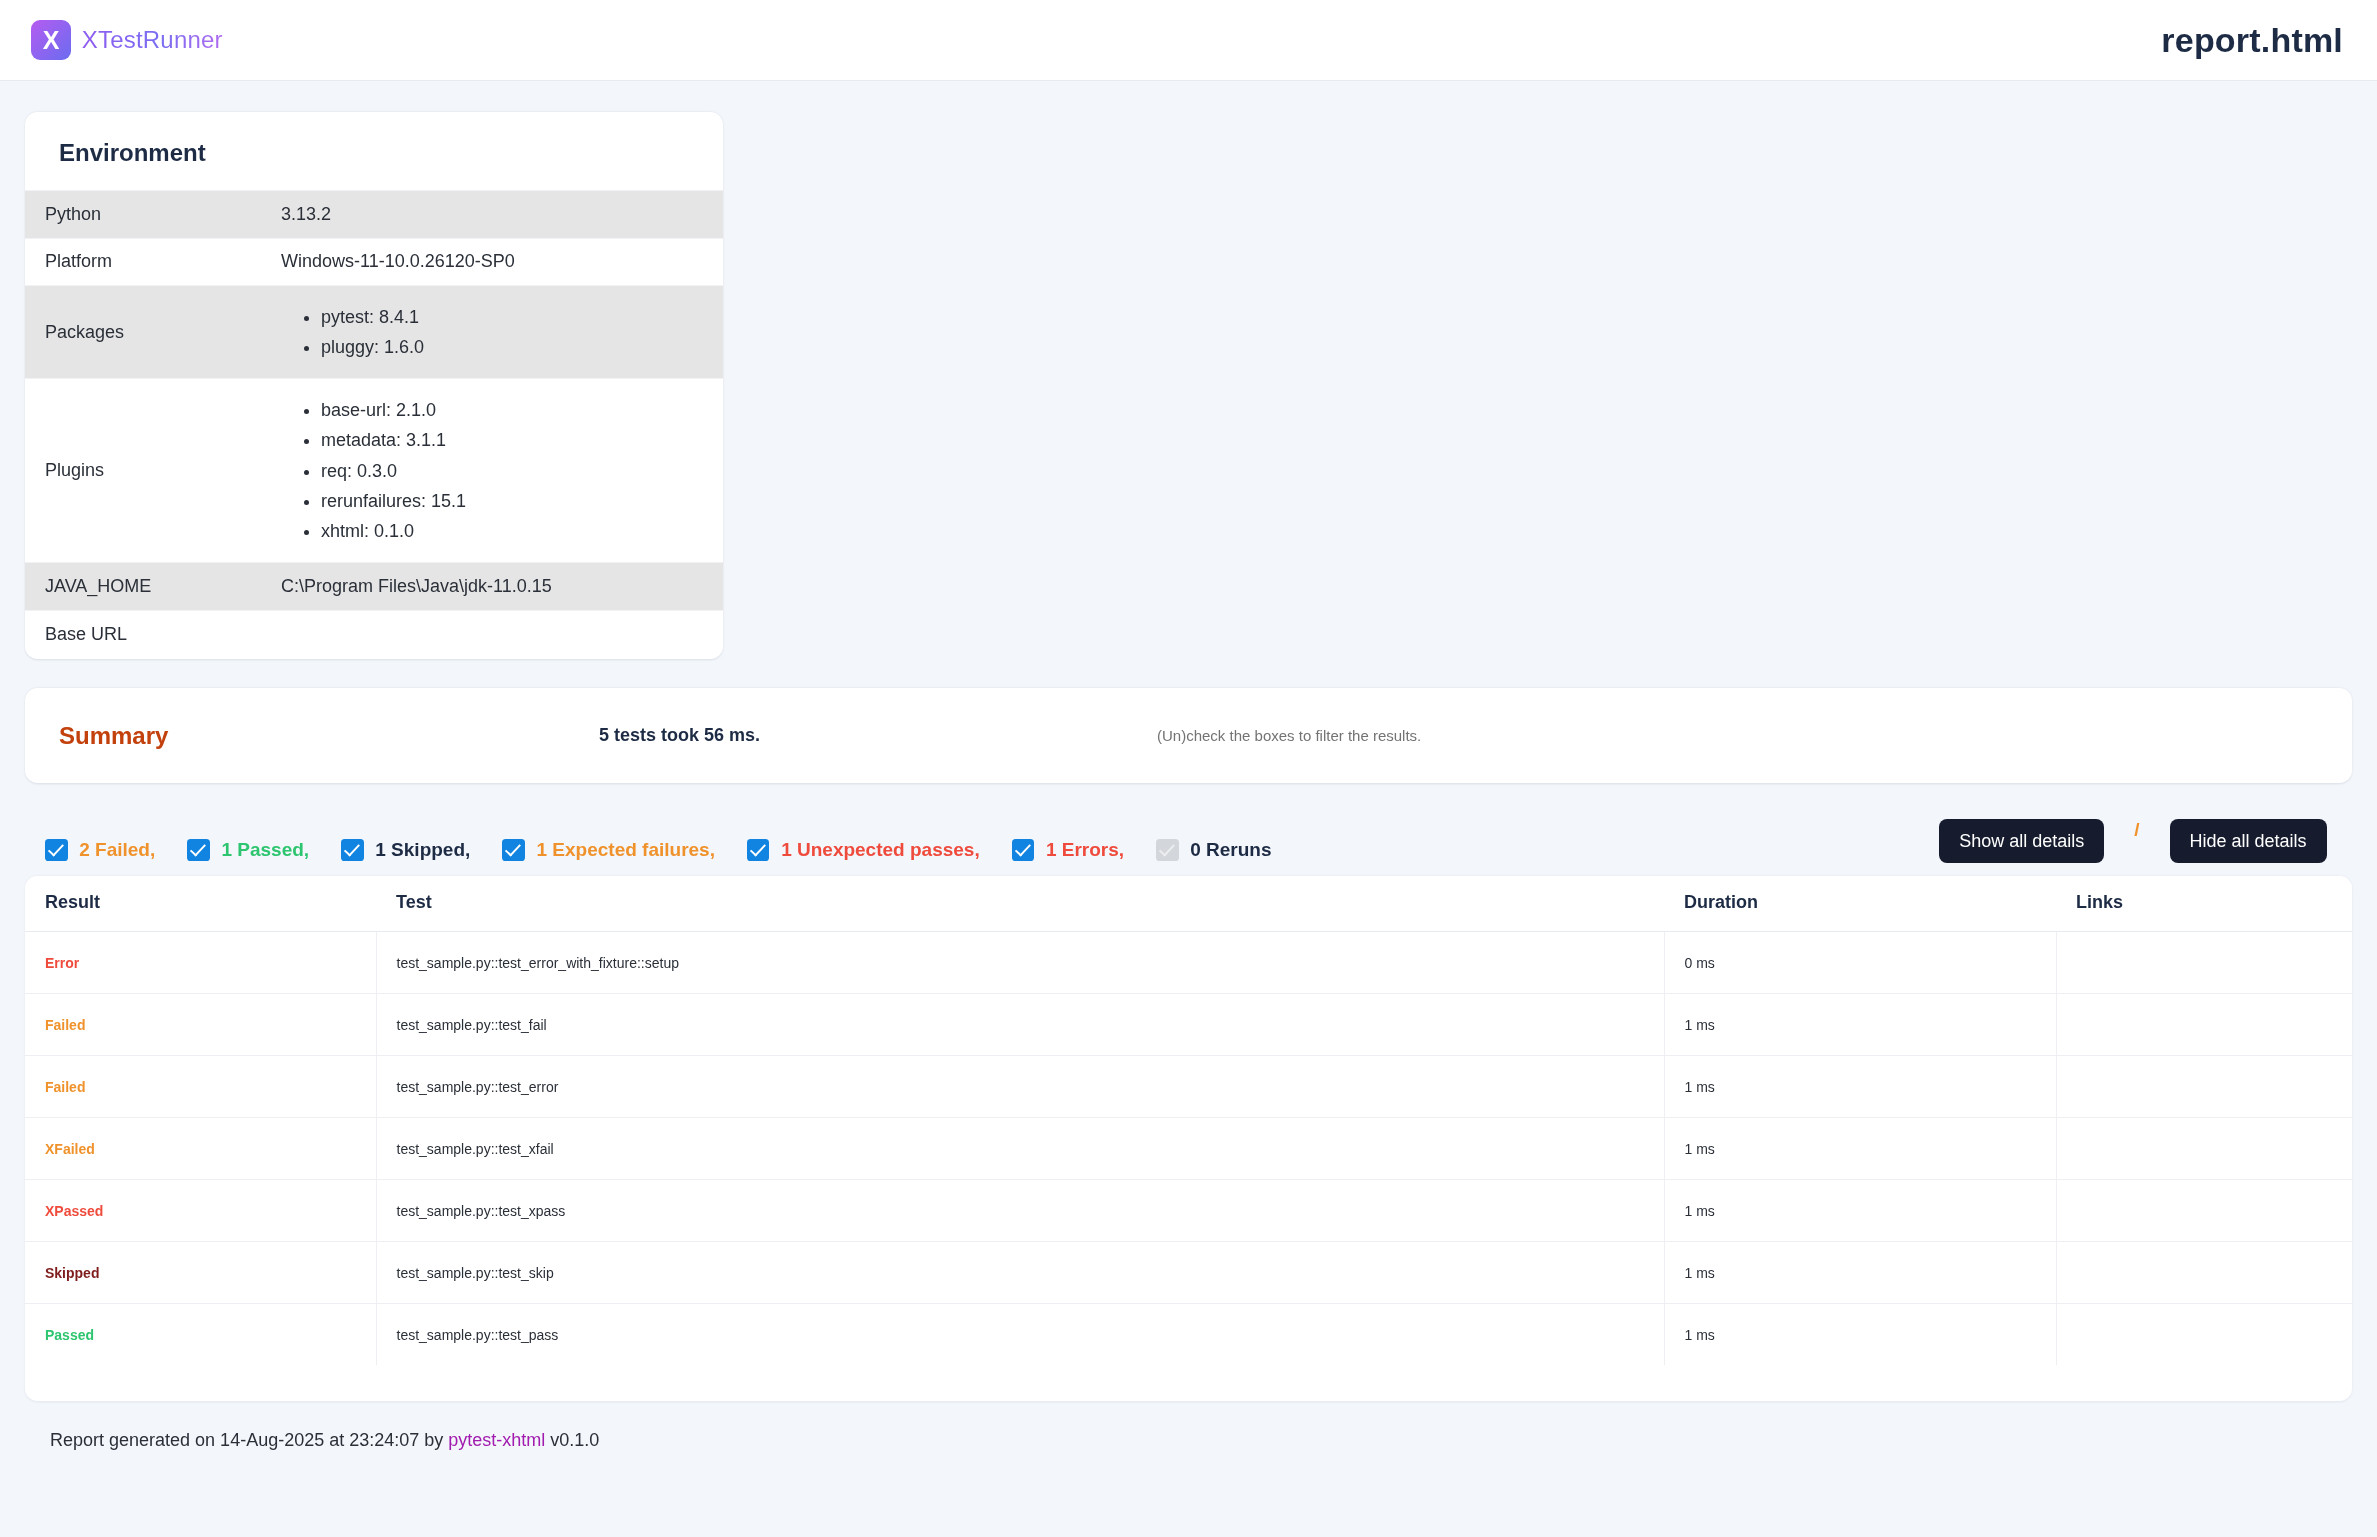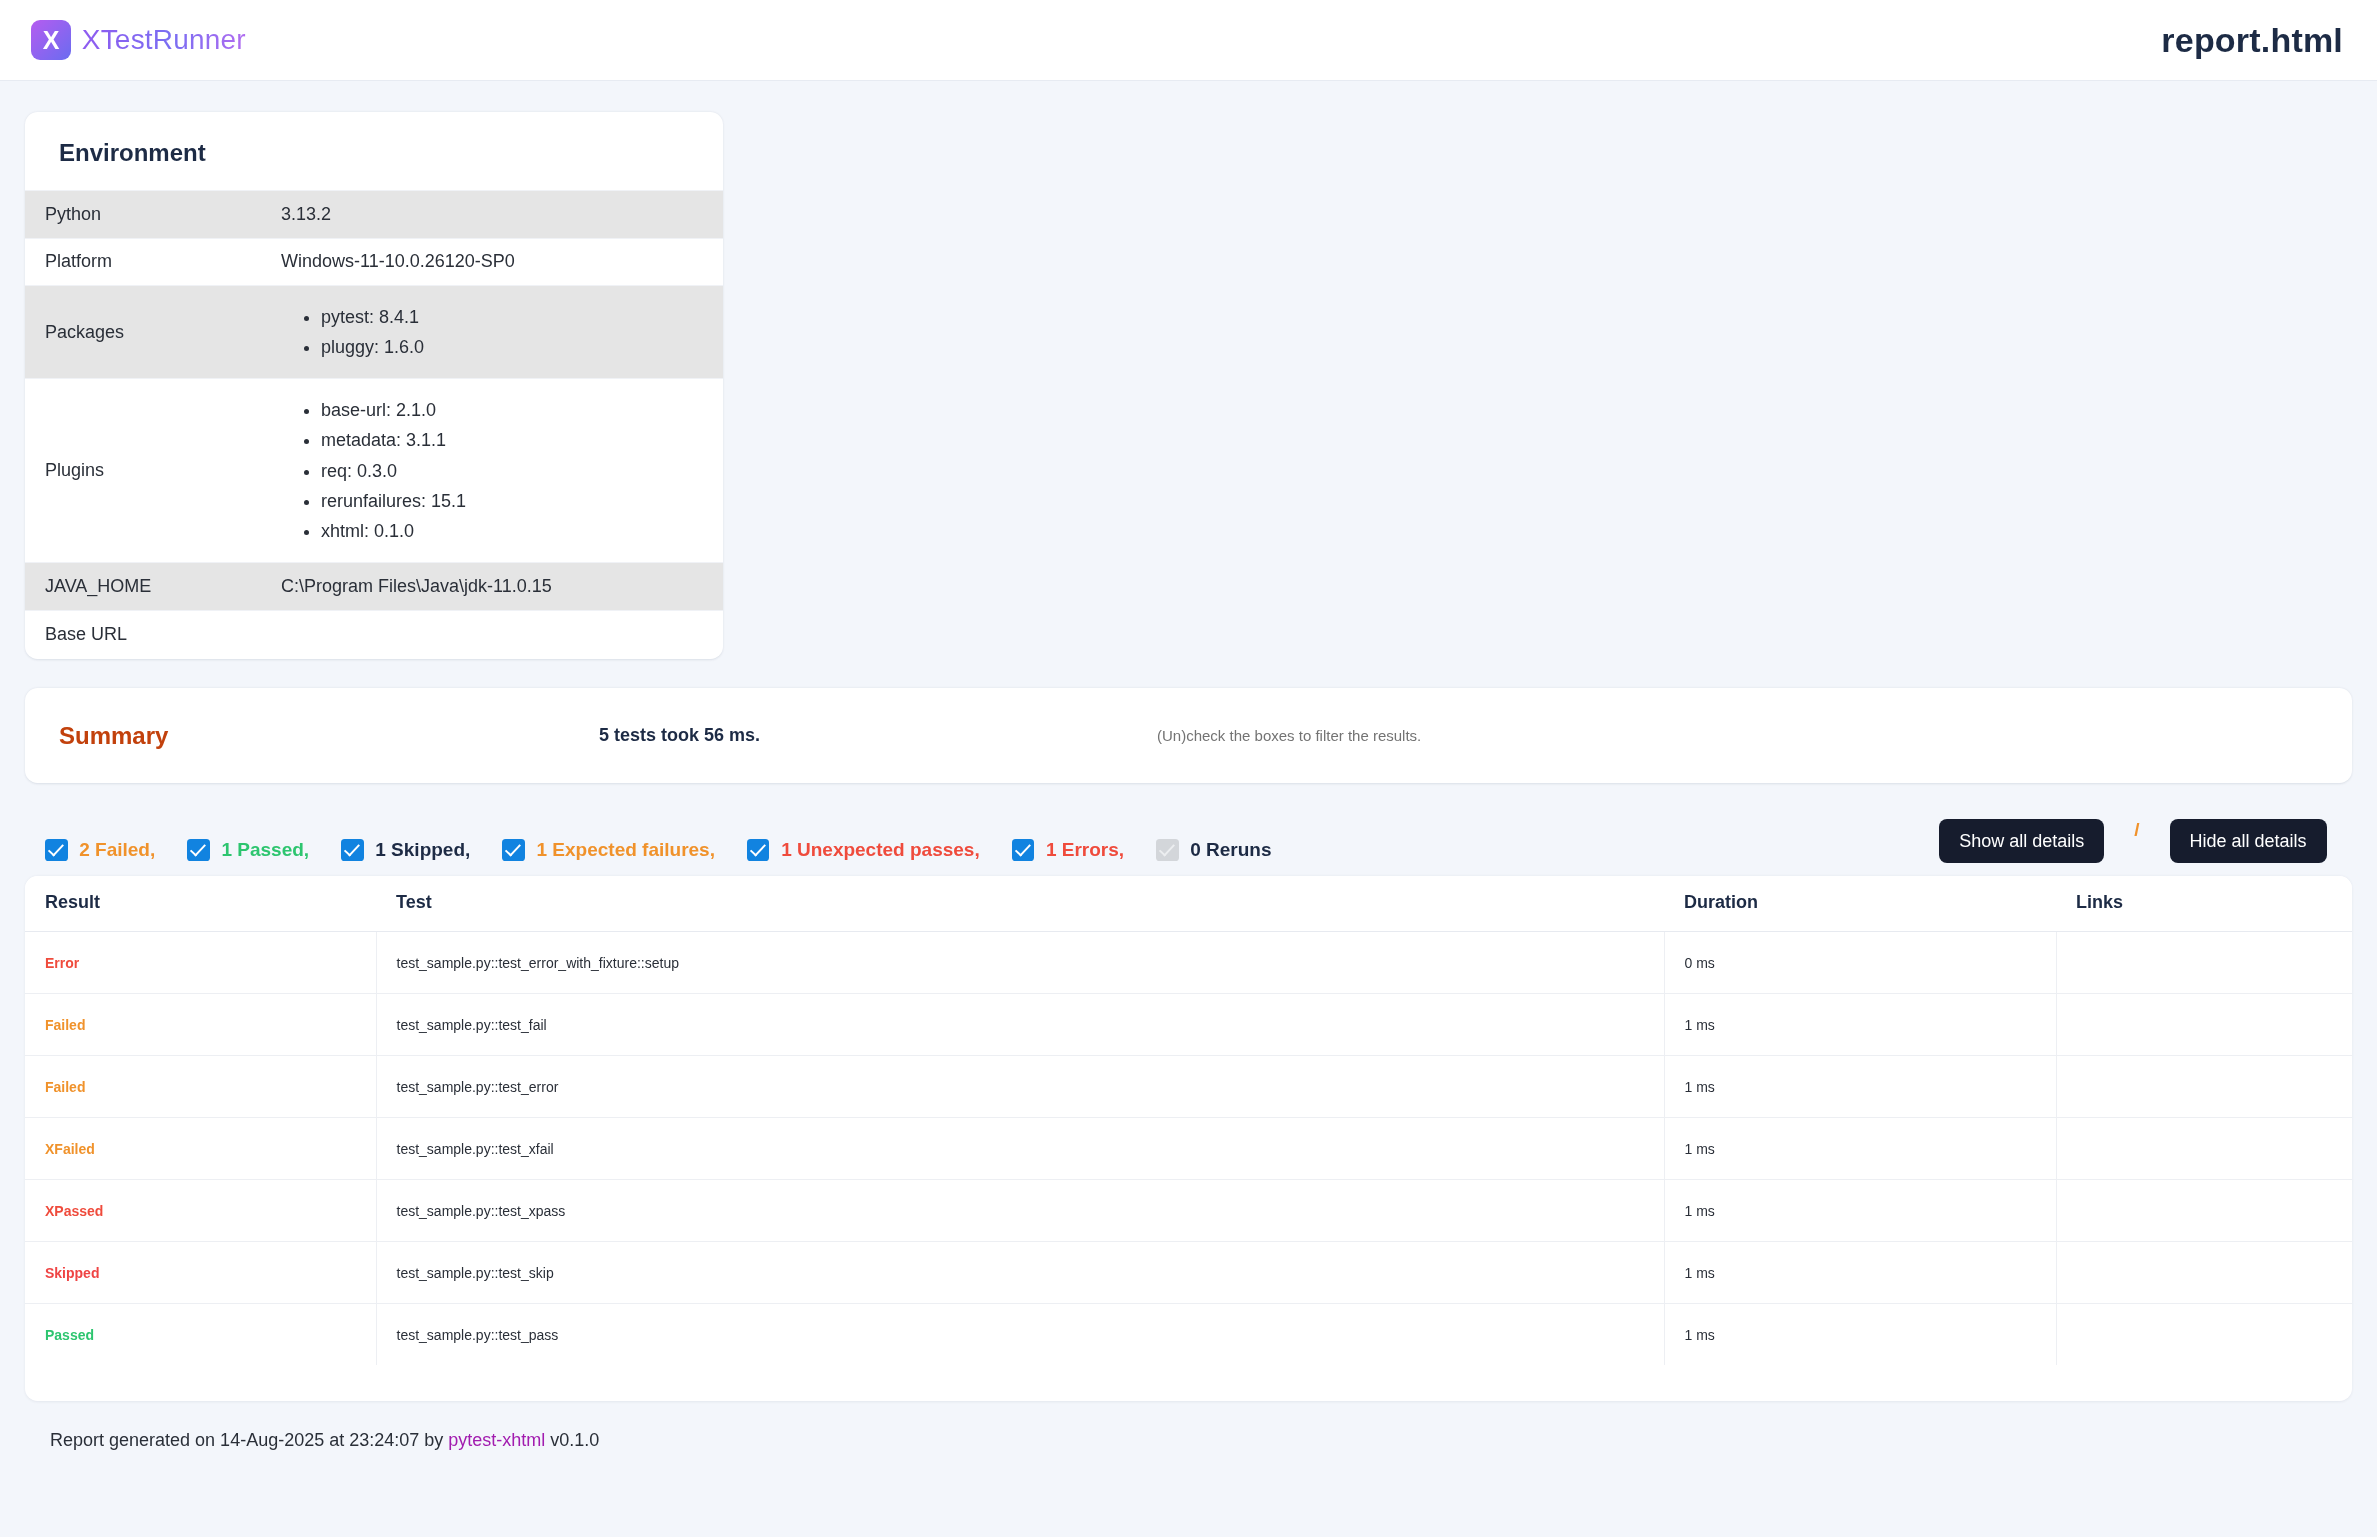--- a/index.html
+++ b/index.html
@@ -27,21 +27,21 @@
     width: 40px; height: 40px;
     border-radius: 9px;
     background: linear-gradient(135deg, #b55cf0 0%, #6a6cf0 100%);
     color: #ffffff;
     font-size: 25px;
     font-weight: 700;
     display: flex; align-items: center; justify-content: center;
     line-height: 1;
   }
   .brand-name {
-    font-size: 28px;
+    font-size: 24px;
     font-weight: 400;
     background: linear-gradient(90deg, #8f5bf0 0%, #7a6ef2 55%, #b06bf0 100%);
     -webkit-background-clip: text;
     background-clip: text;
     color: transparent;
     letter-spacing: 0.2px;
   }
   .report-title {
     font-size: 34px;
     font-weight: 700;
@@ -353,21 +353,21 @@
               <td>1 ms</td>
               <td></td>
             </tr>
             <tr>
               <td class="result-cell" style="color: rgb(239, 75, 60);">XPassed</td>
               <td>test_sample.py::test_xpass</td>
               <td>1 ms</td>
               <td></td>
             </tr>
             <tr>
-              <td class="result-cell" style="color: #ef4444;">Skipped</td>
+              <td class="result-cell" style="color: #7f1d1d;">Skipped</td>
               <td>test_sample.py::test_skip</td>
               <td>1 ms</td>
               <td></td>
             </tr>
             <tr>
               <td class="result-cell" style="color: rgb(45, 197, 111);">Passed</td>
               <td>test_sample.py::test_pass</td>
               <td>1 ms</td>
               <td></td>
             </tr>

